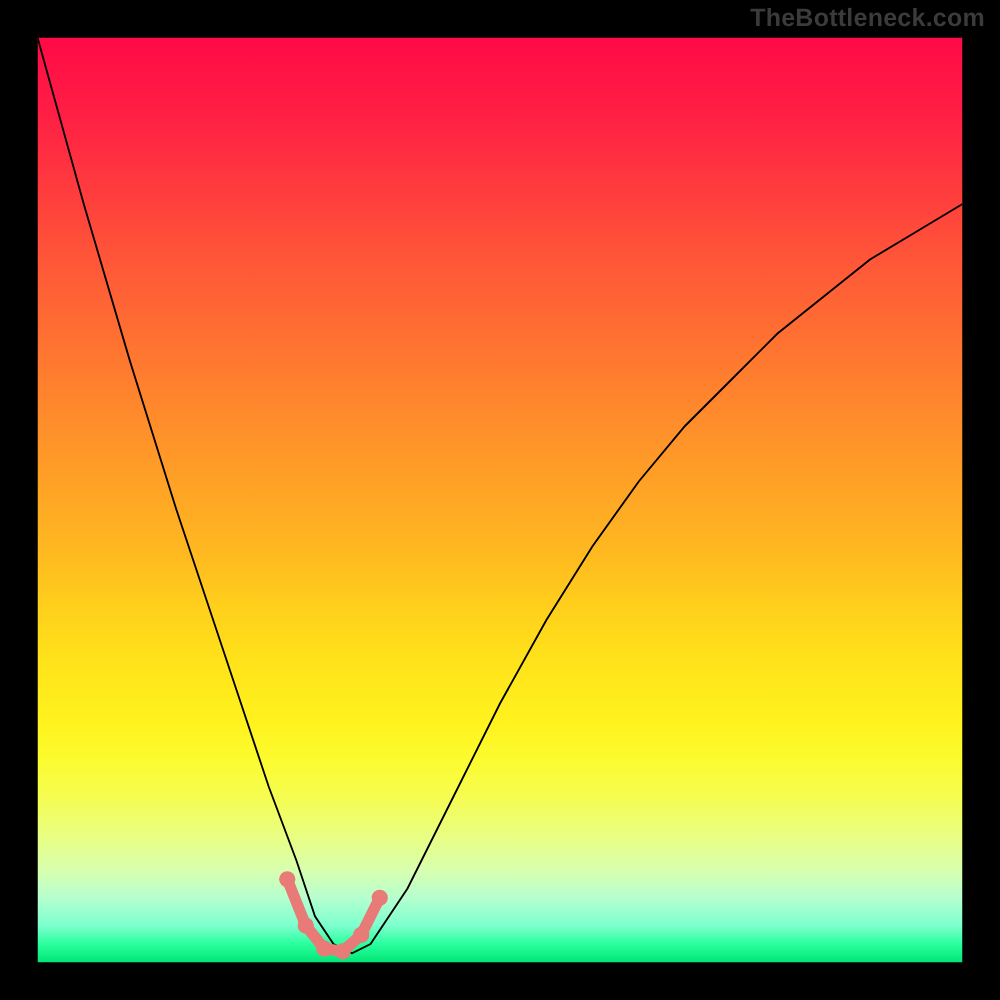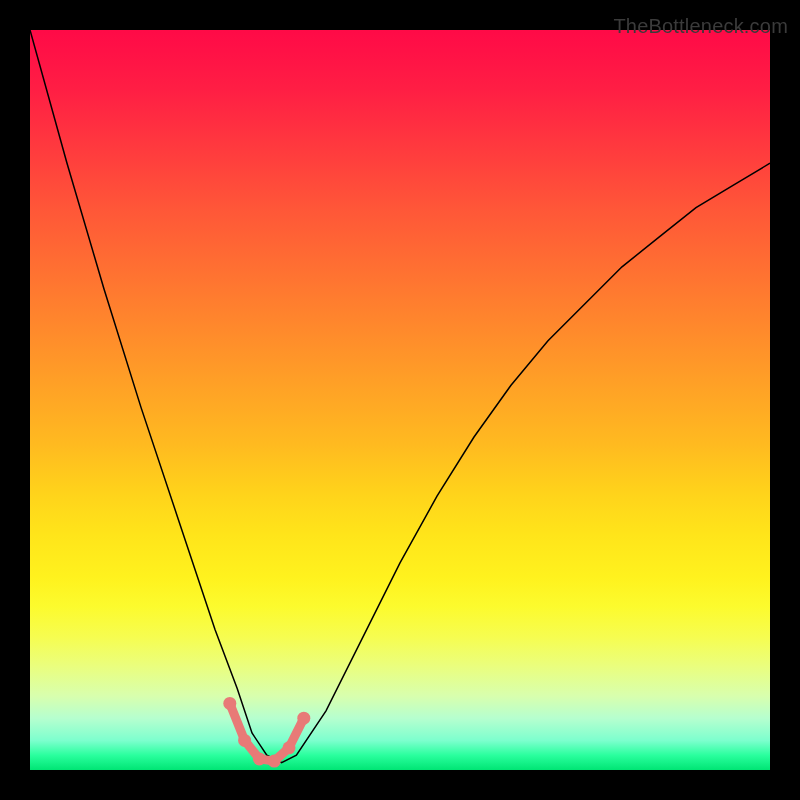--- a/index.html
+++ b/index.html
@@ -12,25 +12,25 @@
     background: #000;
   }
   .frame {
     position: relative;
     width: 800px;
     height: 800px;
     background: #000;
   }
   .watermark {
     position: absolute;
-    top: 15px;
+    top: 4px;
     right: 12px;
     color: #3b3b3b;
     font-size: 20px;
-    font-weight: 400;
+    font-weight: 700;
     letter-spacing: 0.2px;
     z-index: 10;
   }
   .plot-area {
     position: absolute;
     left: 30px;
     top: 30px;
     width: 740px;
     height: 740px;
     overflow: hidden;

